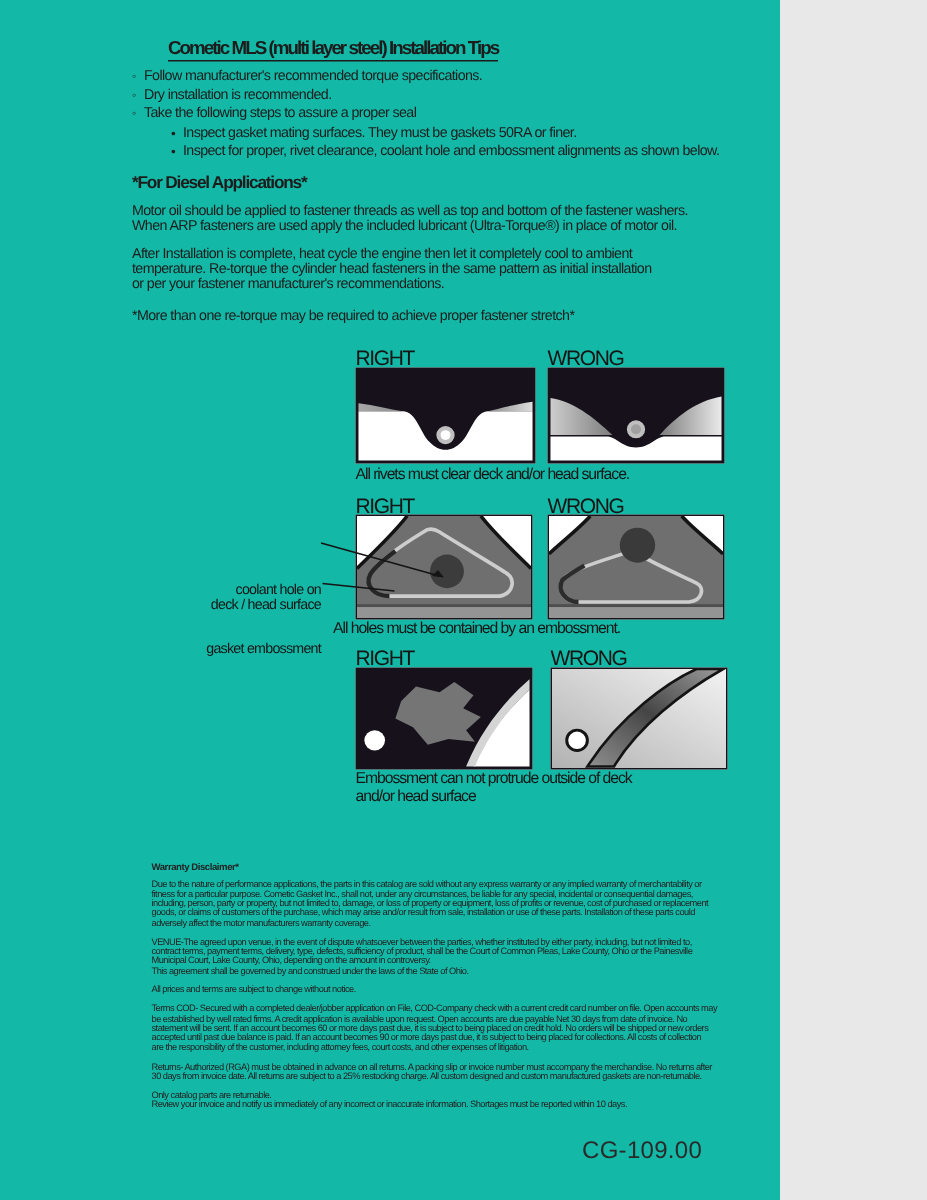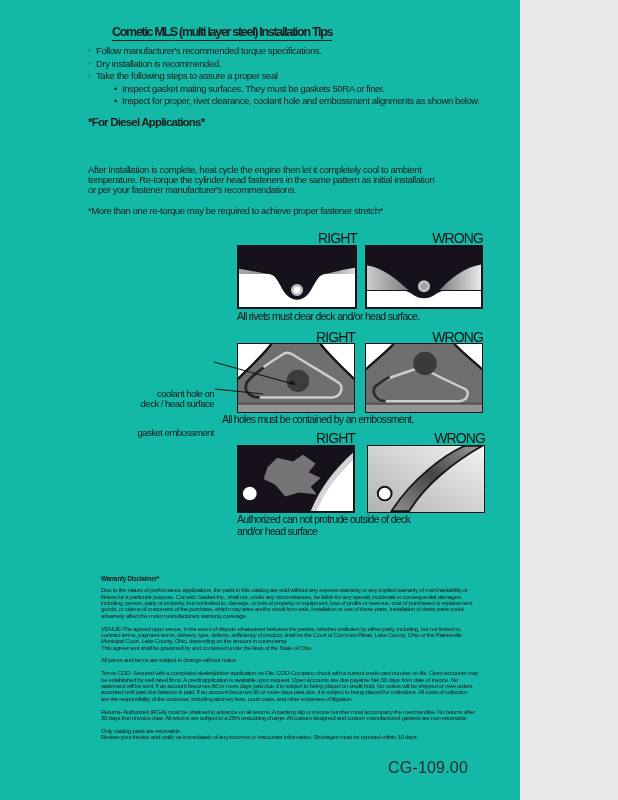--- a/index.html
+++ b/index.html
@@ -14,21 +14,21 @@
   .b-row{display:flex;}
   .b-mark{width:8px;flex:0 0 8px;font-size:8px;line-height:12.6px;}
   .b-sub{margin-left:26px;}
   .b-sub .b-mark{font-size:9px;}
 
   .diesel-h{left:88px;top:116px;font-size:11.5px;font-weight:bold;letter-spacing:-0.8px;}
   .para{left:88px;width:470px;font-size:9.5px;letter-spacing:-0.4px;line-height:10px;}
   .p1{top:136px;} .p2{top:165px;} .note{top:206px;}
   .pre{white-space:pre-line;}
 
-  .rw{width:120px;text-align:right;font-size:14px;letter-spacing:-0.9px;color:#151515;}
+  .rw{width:120px;text-align:left;font-size:14px;letter-spacing:-0.9px;color:#151515;}
   .cap{font-size:10.5px;letter-spacing:-0.7px;line-height:11.5px;color:#151515;}
 
   .diagbox{border:1.5px solid #16111b;box-sizing:border-box;background:#fff;}
   .diagbox svg{display:block;width:100%;height:100%;}
 
   .callout{width:104px;text-align:right;font-size:9.5px;letter-spacing:-0.5px;line-height:9.8px;color:#151515;margin-top:44px;}
 
   .disc{left:101px;top:576px;width:428px;font-size:6.2px;letter-spacing:-0.35px;line-height:6.35px;color:#222;}
   .disc h4{margin:0 0 5px 0;font-size:6.4px;letter-spacing:-0.3px;}
   .disc p{margin:0 0 6.5px 0;}
@@ -59,20 +59,22 @@
       <span class="b-mark">•</span>
       <span>Inspect gasket mating surfaces.  They must be gaskets 50RA or finer.</span>
     </div>
     <div class="b-row b-sub">
       <span class="b-mark">•</span>
       <span>Inspect for proper, rivet clearance, coolant hole and embossment alignments as shown below.</span>
     </div>
   </div>
 
   <div class="abs diesel-h">*For Diesel Applications*</div>
+  <div class="abs para p1 pre">Motor oil should be applied to fastener threads as well as top and bottom of the fastener washers.
+When ARP fasteners are used apply the included lubricant (Ultra-Torque®) in place of motor oil.</div>
   <div class="abs para note">*More than one re-torque may be required to achieve proper fastener stretch*</div>
   <div class="abs para p2 pre">After Installation is complete, heat cycle the engine then let it completely cool to ambient
 temperature. Re-torque the cylinder head fasteners in the same pattern as initial installation
 or per your fastener manufacturer's recommendations.</div>
 
   <div class="abs rw" style="left:237px;top:230px;">RIGHT</div>
   <div class="abs rw" style="left:365px;top:230px;width:118px;">WRONG</div>
 
   <div class="abs diagbox" style="left:237px;top:245px;width:120px;height:64px;">
     <svg viewBox="0 0 120 64" preserveAspectRatio="none">
@@ -188,21 +190,21 @@
             <stop offset="0.5" stop-color="#454545"></stop>
             <stop offset="1" stop-color="#9b9b9b"></stop>
           </linearGradient>
       </defs>
       <rect width="118" height="68" fill="url(#w3a)"></rect>
       <path d="M116,0 C88,16 58,40 42,67 L24,67 C46,32 80,8 98,0 Z" fill="url(#w3b)" stroke="#141414" stroke-width="1.8"></path>
       <circle cx="17" cy="49" r="7" fill="#ffffff" stroke="#141414" stroke-width="2"></circle>
     </svg>
   </div>
 
-  <div class="abs cap pre" style="left:237px;top:514px;">Authorized can not protrude outside of deck
+  <div class="abs cap pre" style="left:237px;top:514px;">Embossment can not protrude outside of deck
 and/or head surface</div>
 
   <div class="abs disc">
     <h4>Warranty Disclaimer*</h4>
     <p class="pre">Due to the nature of performance applications, the parts in this catalog are sold without any express warranty or any implied warranty of merchantability or
 fitness for a particular purpose.  Cometic Gasket Inc., shall not, under any circumstances, be liable for any special, incidental or consequential damages,
 including, person, party or property, but not limited to, damage, or loss of property or equipment, loss of profits or revenue, cost of purchased or replacement
 goods, or claims of customers of the purchase, which may arise and/or result from sale, installation or use of these parts.  Installation of these parts could
 adversely affect the motor manufacturers warranty coverage.</p>
     <p class="pre">VENUE-The agreed upon venue, in the event of dispute whatsoever between the parties, whether instituted by either party, including, but not limited to,

